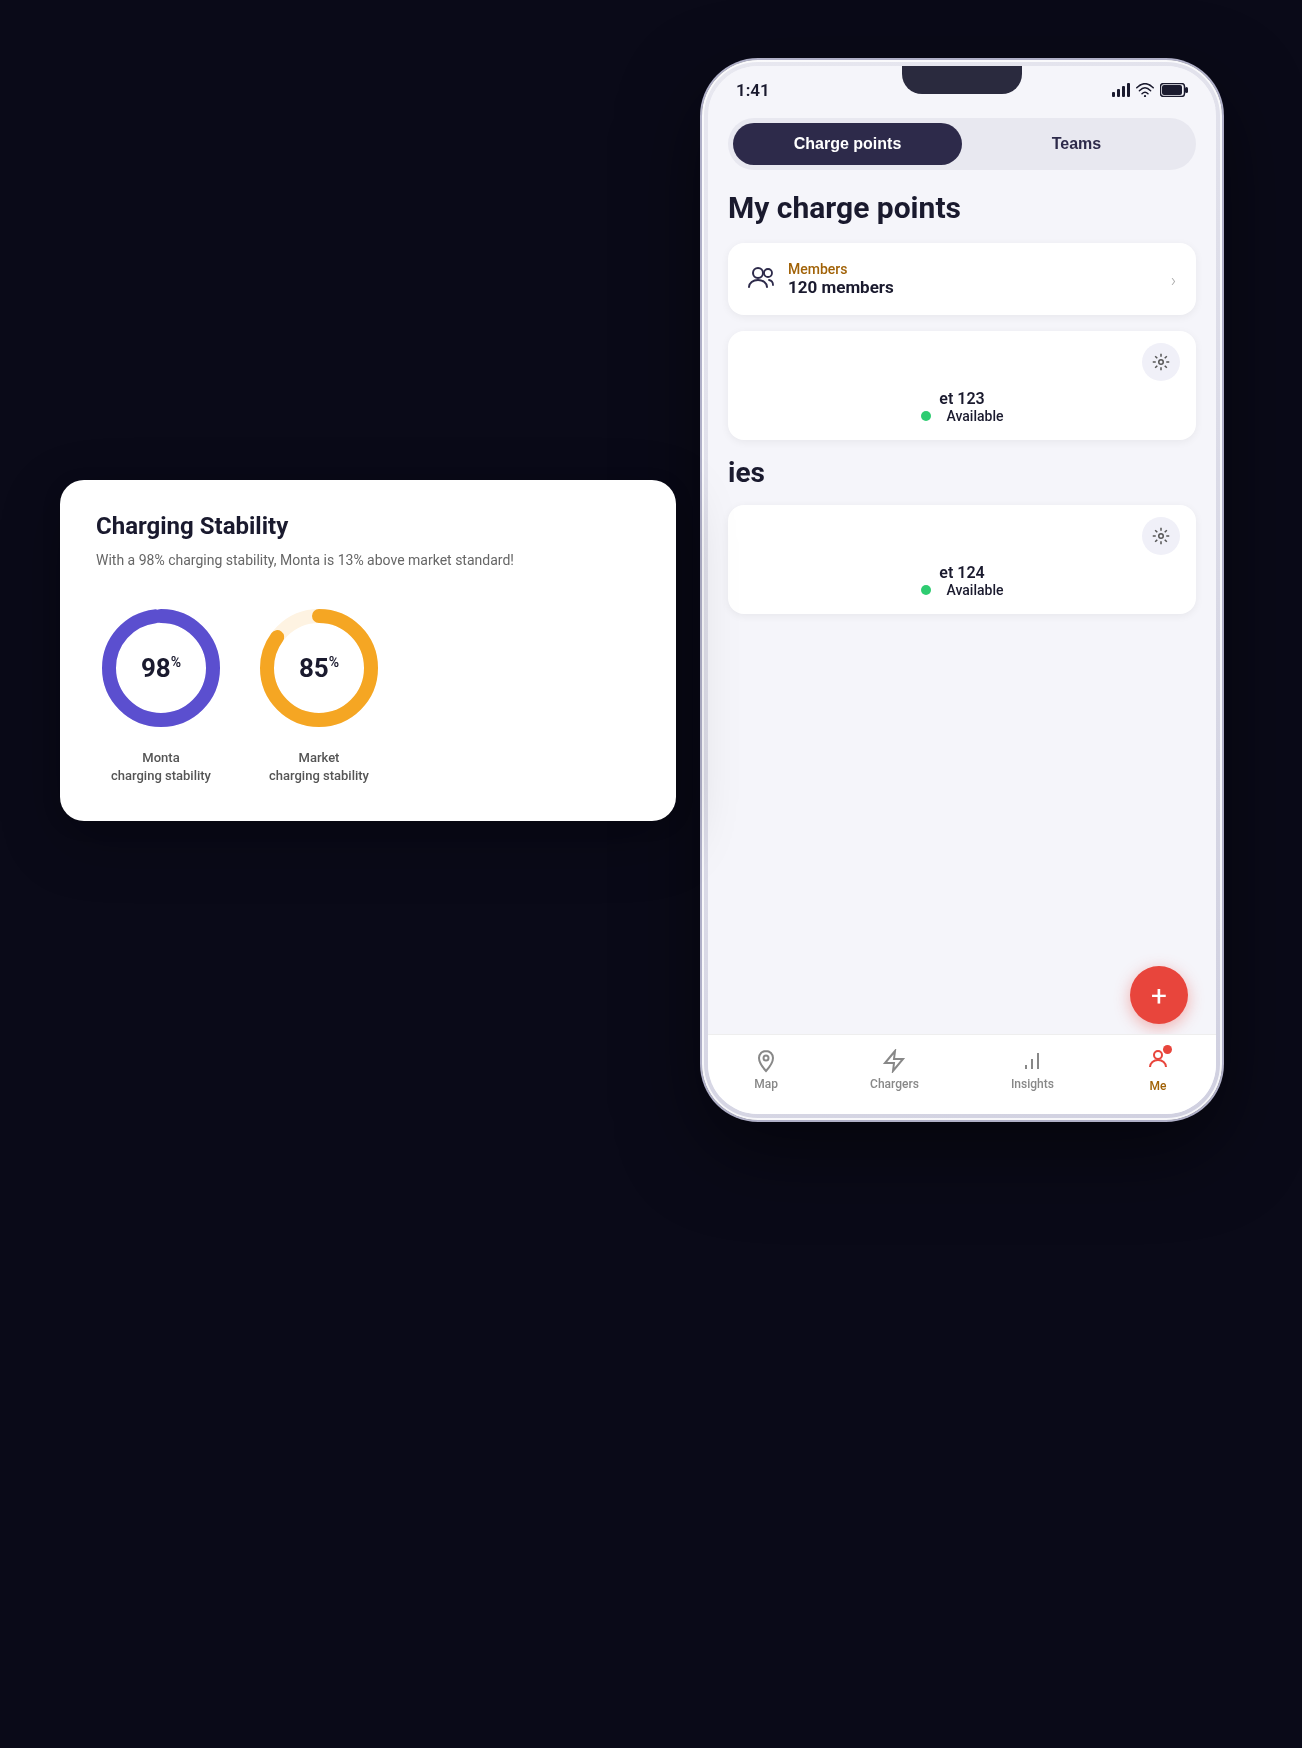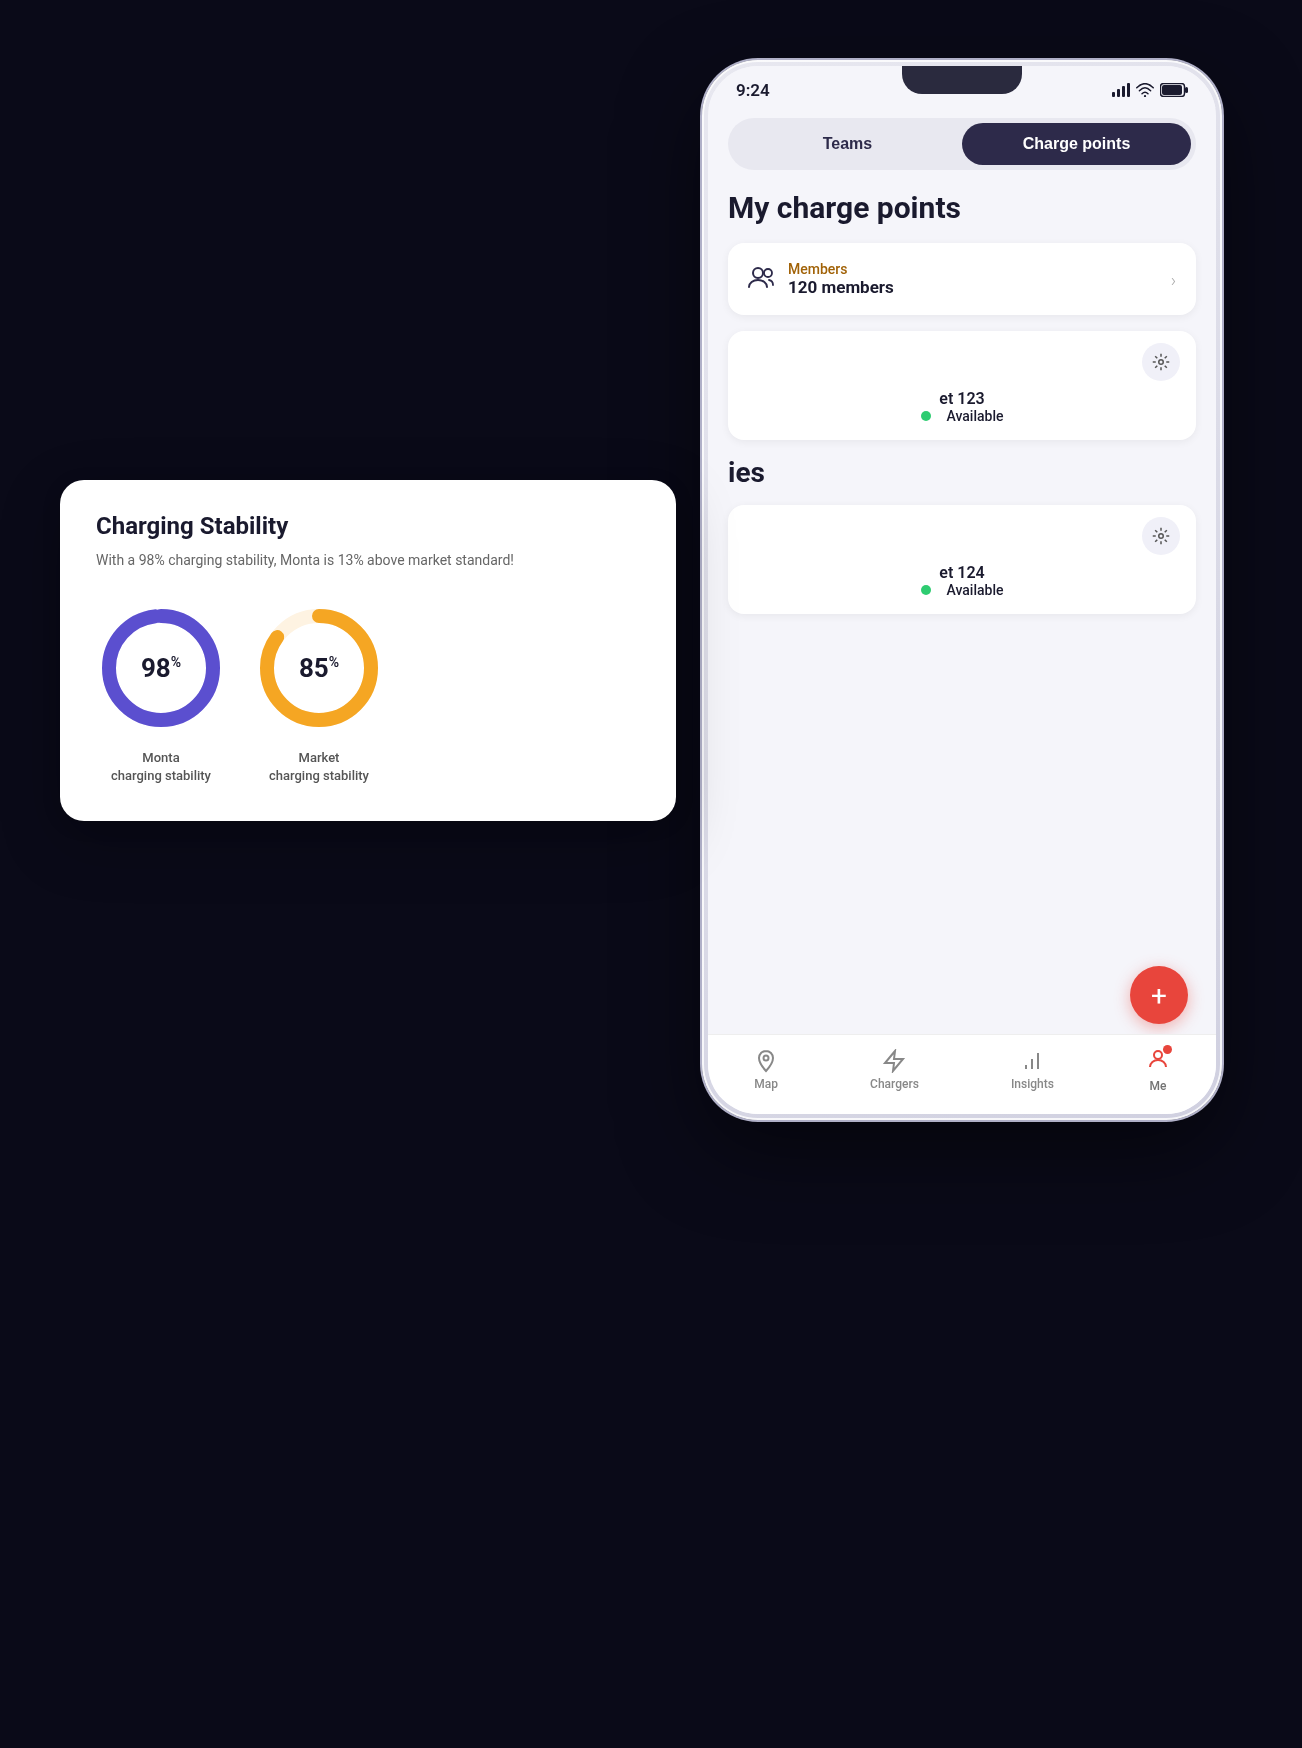--- a/index.html
+++ b/index.html
@@ -285,21 +285,21 @@
       cursor: pointer;
     }
 
     .nav-label {
       font-size: 12px;
       color: #888;
       font-weight: 500;
     }
 
     .nav-label.active {
-      color: #737373;
+      color: #a16207;
     }
 
     .nav-item-me {
       position: relative;
     }
 
     .nav-dot {
       position: absolute;
       top: -2px;
       right: -2px;
@@ -403,21 +403,21 @@
 <body>
 
 <div class="scene">
 
   <div class="phone-frame">
     <div class="phone-inner">
 
       <div class="notch"></div>
 
       <div class="status-bar">
-        <span class="status-time">9:24</span>
+        <span class="status-time">1:41</span>
         <div class="status-icons">
           <div class="signal-bars">
             <span style="height:5px"></span>
             <span style="height:8px"></span>
             <span style="height:11px"></span>
             <span style="height:14px"></span>
           </div>
 
           <svg width="18" height="14" viewBox="0 0 24 18" fill="none">
             <path d="M1 6C4.5 2.5 9 0.5 12 0.5C15 0.5 19.5 2.5 23 6" stroke="#1a1a2e" stroke-width="2" stroke-linecap="round"></path>
@@ -430,22 +430,22 @@
             <rect x="0.5" y="0.5" width="24" height="13" rx="3" stroke="#1a1a2e" stroke-width="1.5" fill="none"></rect>
             <rect x="25" y="4" width="3" height="6" rx="1.5" fill="#1a1a2e"></rect>
             <rect x="2" y="2" width="20" height="10" rx="2" fill="#1a1a2e"></rect>
           </svg>
         </div>
       </div>
 
       <div class="phone-content">
 
         <div class="tab-switcher">
+          <button class="tab-btn active">Charge points</button>
           <button class="tab-btn inactive">Teams</button>
-          <button class="tab-btn active">Charge points</button>
         </div>
 
         <h1 class="page-title">My charge points</h1>
 
         <div class="members-card">
           <div class="members-left">
             <span class="members-icon">
               <svg width="26" height="22" viewBox="0 0 26 22" fill="none">
                 <circle cx="10" cy="7" r="5" stroke="#2d2a4a" stroke-width="2"></circle>
                 <path d="M1 21C1 17 5 14 10 14C15 14 19 17 19 21" stroke="#2d2a4a" stroke-width="2" stroke-linecap="round"></path>

